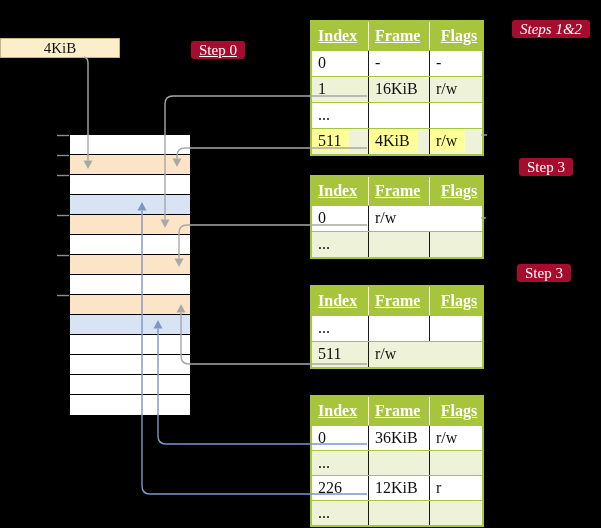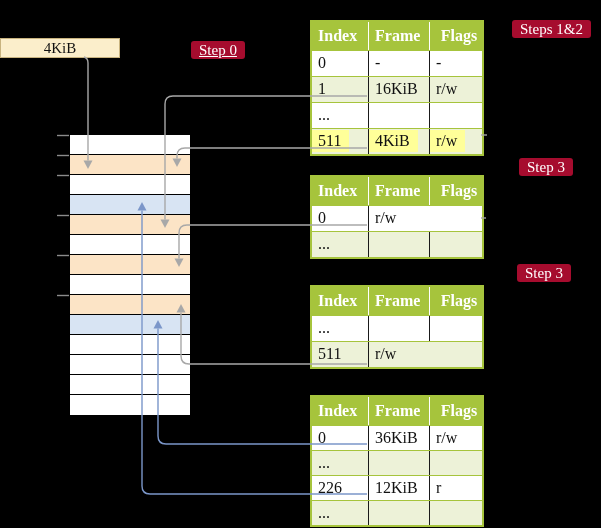--- a/index.html
+++ b/index.html
@@ -15,40 +15,40 @@
     background:#fbeecb;border:1px solid #c8b37f;color:#111;
     font-size:15px;line-height:18px;text-align:center;z-index:2;
   }
 
   
   .step{
     position:absolute;background:#a60c2e;color:#fff;font-size:15px;line-height:18px;
     padding:0 8px;border-radius:3px;white-space:nowrap;z-index:2;
   }
   #step0{left:191px;top:41px;text-decoration:underline;}
-  #steps12{left:512px;top:20px;}
+  #steps12{left:512px;top:20px;font-style:italic;}
   #step3{left:519px;top:158px;}
   #step4{left:517px;top:264px;}
 
   
   .stack{position:absolute;left:70px;top:135px;width:120px;z-index:1;}
   .mem-row{height:20px;box-sizing:border-box;border-bottom:1px solid #000;background:#fff;}
   .mem-row:last-child{border-bottom:none;}
   .mem-row.pagetable{background:#fce4c6;}
   .mem-row.data{background:#d8e4f3;}
 
   
   .pt{position:absolute;left:310px;width:170px;border:2px solid #a6c43c;background:#fff;z-index:2;}
   #table-steps12{top:20px;}
   #table-step3{top:175px;}
   #table-step4{top:285px;}
   #table-leaf{top:395px;}
   .thead{display:grid;grid-template-columns:57px 61px 52px;background:#a6c43c;height:28px;}
   .hc{color:#fff;font-weight:bold;font-size:16px;line-height:28px;padding-left:6px;
-      border-right:1px solid #fff;box-sizing:border-box;overflow:hidden;white-space:nowrap;}
+      border-right:1px solid #fff;box-sizing:border-box;overflow:hidden;white-space:nowrap;text-decoration:underline;}
   .hc:last-child{border-right:none;text-align:center;}
   .trow{display:grid;grid-template-columns:57px 61px 52px;height:26px;border-top:1px solid #a6c43c;box-sizing:border-box;}
   .pt.compact .trow{height:25px;}
   .trow.shaded{background:#edf2d8;}
   .tc{font-size:16px;line-height:24px;padding-left:6px;color:#111;
       border-right:1px solid #1a1a1a;box-sizing:border-box;overflow:hidden;white-space:nowrap;}
   .tc:last-child{border-right:none;}
   .tc.hl{padding-left:0;}
   .hlspan{background:#ffff99;padding:2px 8px 3px 6px;}
 </style>

